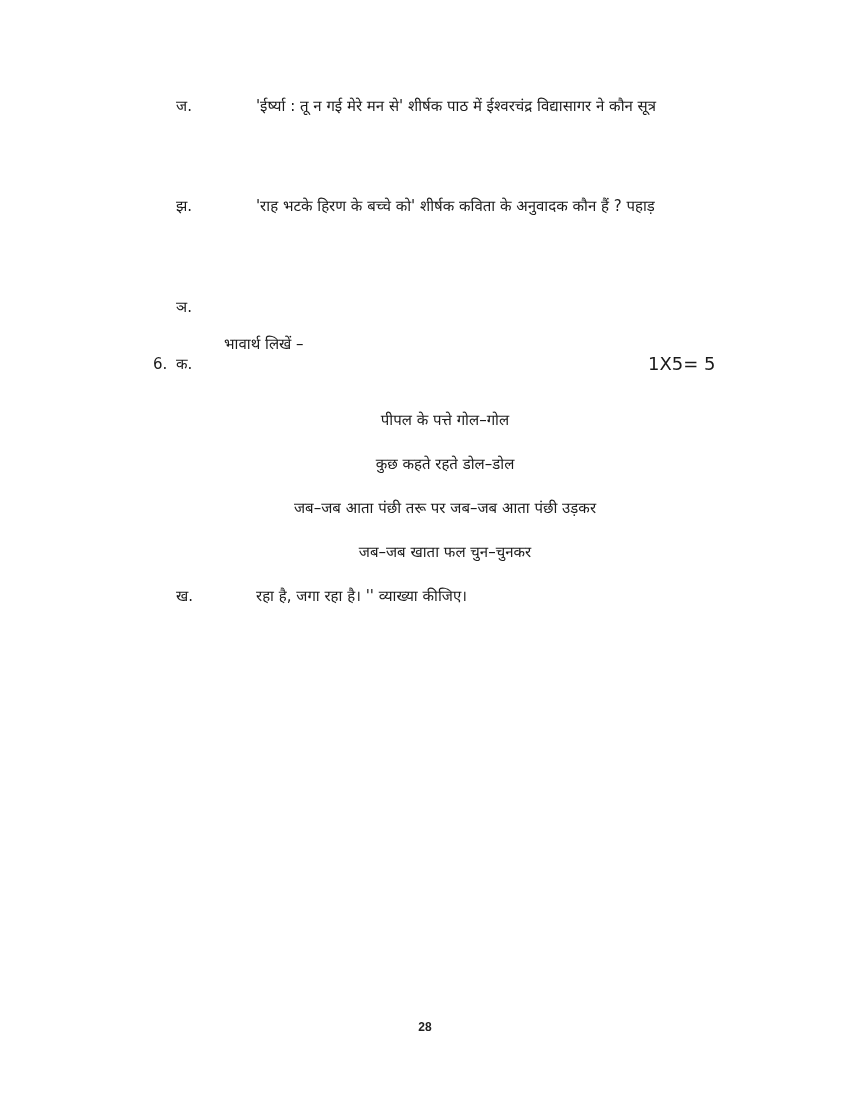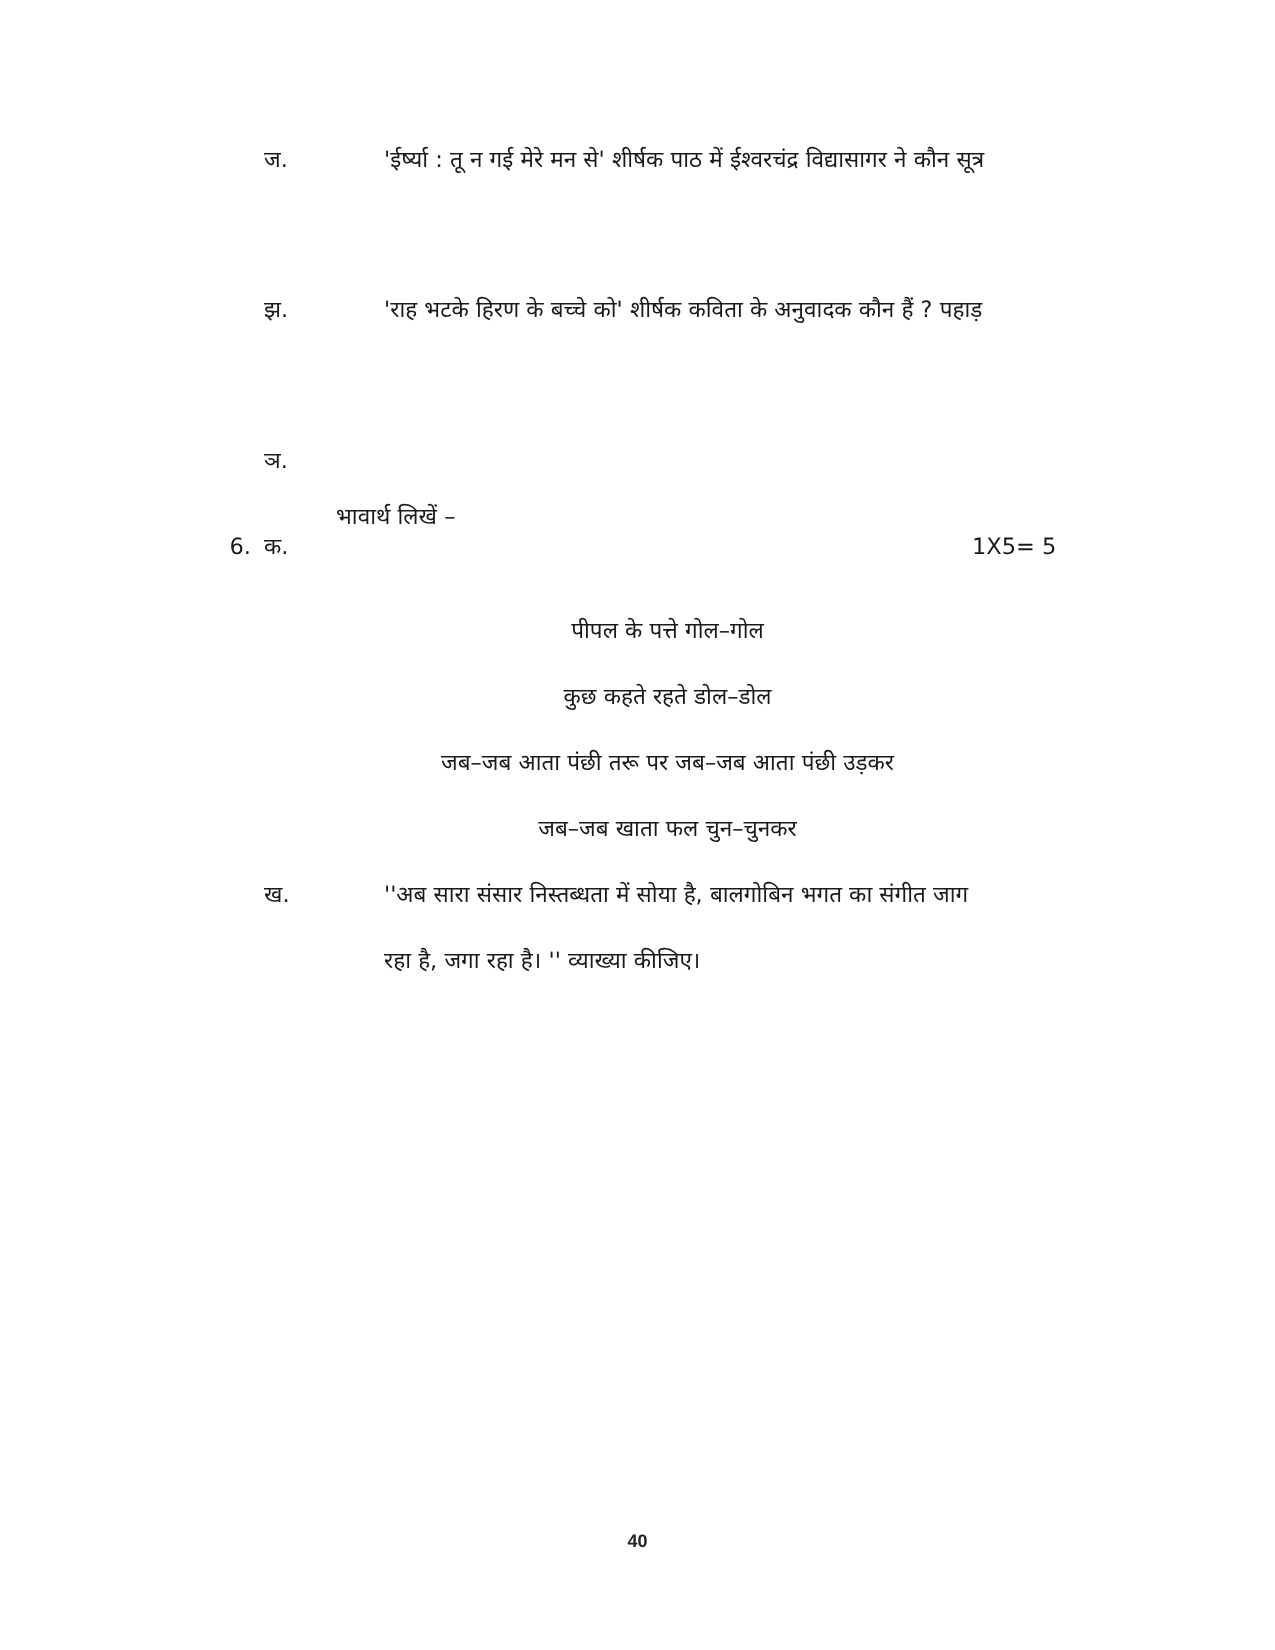--- a/index.html
+++ b/index.html
@@ -39,21 +39,21 @@
       text-align-last: left;
       margin-left: 32px;
     }
     .qnum {
       position: absolute;
       font-size: 15px;
       line-height: 20px;
     }
     .marks {
       position: absolute;
-      font-size: 15px;
+      font-size: 18px;
       line-height: 20px;
     }
     .verse {
       position: absolute;
       left: 0;
       width: 850px;
       text-align: center;
       font-size: 15px;
       line-height: 20px;
     }
@@ -98,20 +98,19 @@
   <span class="marks" style="left:648px; top:354px;">1X5= 5</span>
 
   <div class="verse" style="top:410px; padding-left:20px;">पीपल के पत्ते गोल–गोल</div>
   <div class="verse" style="top:454px; padding-left:20px;">कुछ कहते रहते डोल–डोल</div>
   <div class="verse" style="top:498px; padding-left:20px;">जब–जब आता पंछी तरू पर जब–जब आता पंछी उड़कर</div>
   <div class="verse" style="top:542px; padding-left:20px;">जब–जब खाता फल चुन–चुनकर</div>
 
   <div class="q" style="left:176px; top:574px; width:600px; height:90px;">
     <span class="num">ख.</span>
     <div class="text">
-      <div>''अब सारा संसार निस्तब्धता में सोया है, बालगोबिन भगत का संगीत जाग</div>
       <div>रहा है, जगा रहा है। '' व्याख्या कीजिए।</div>
     </div>
   </div>
 
-  <div class="page-number">40</div>
+  <div class="page-number">28</div>
 
 </div>
 
 </body></html>

